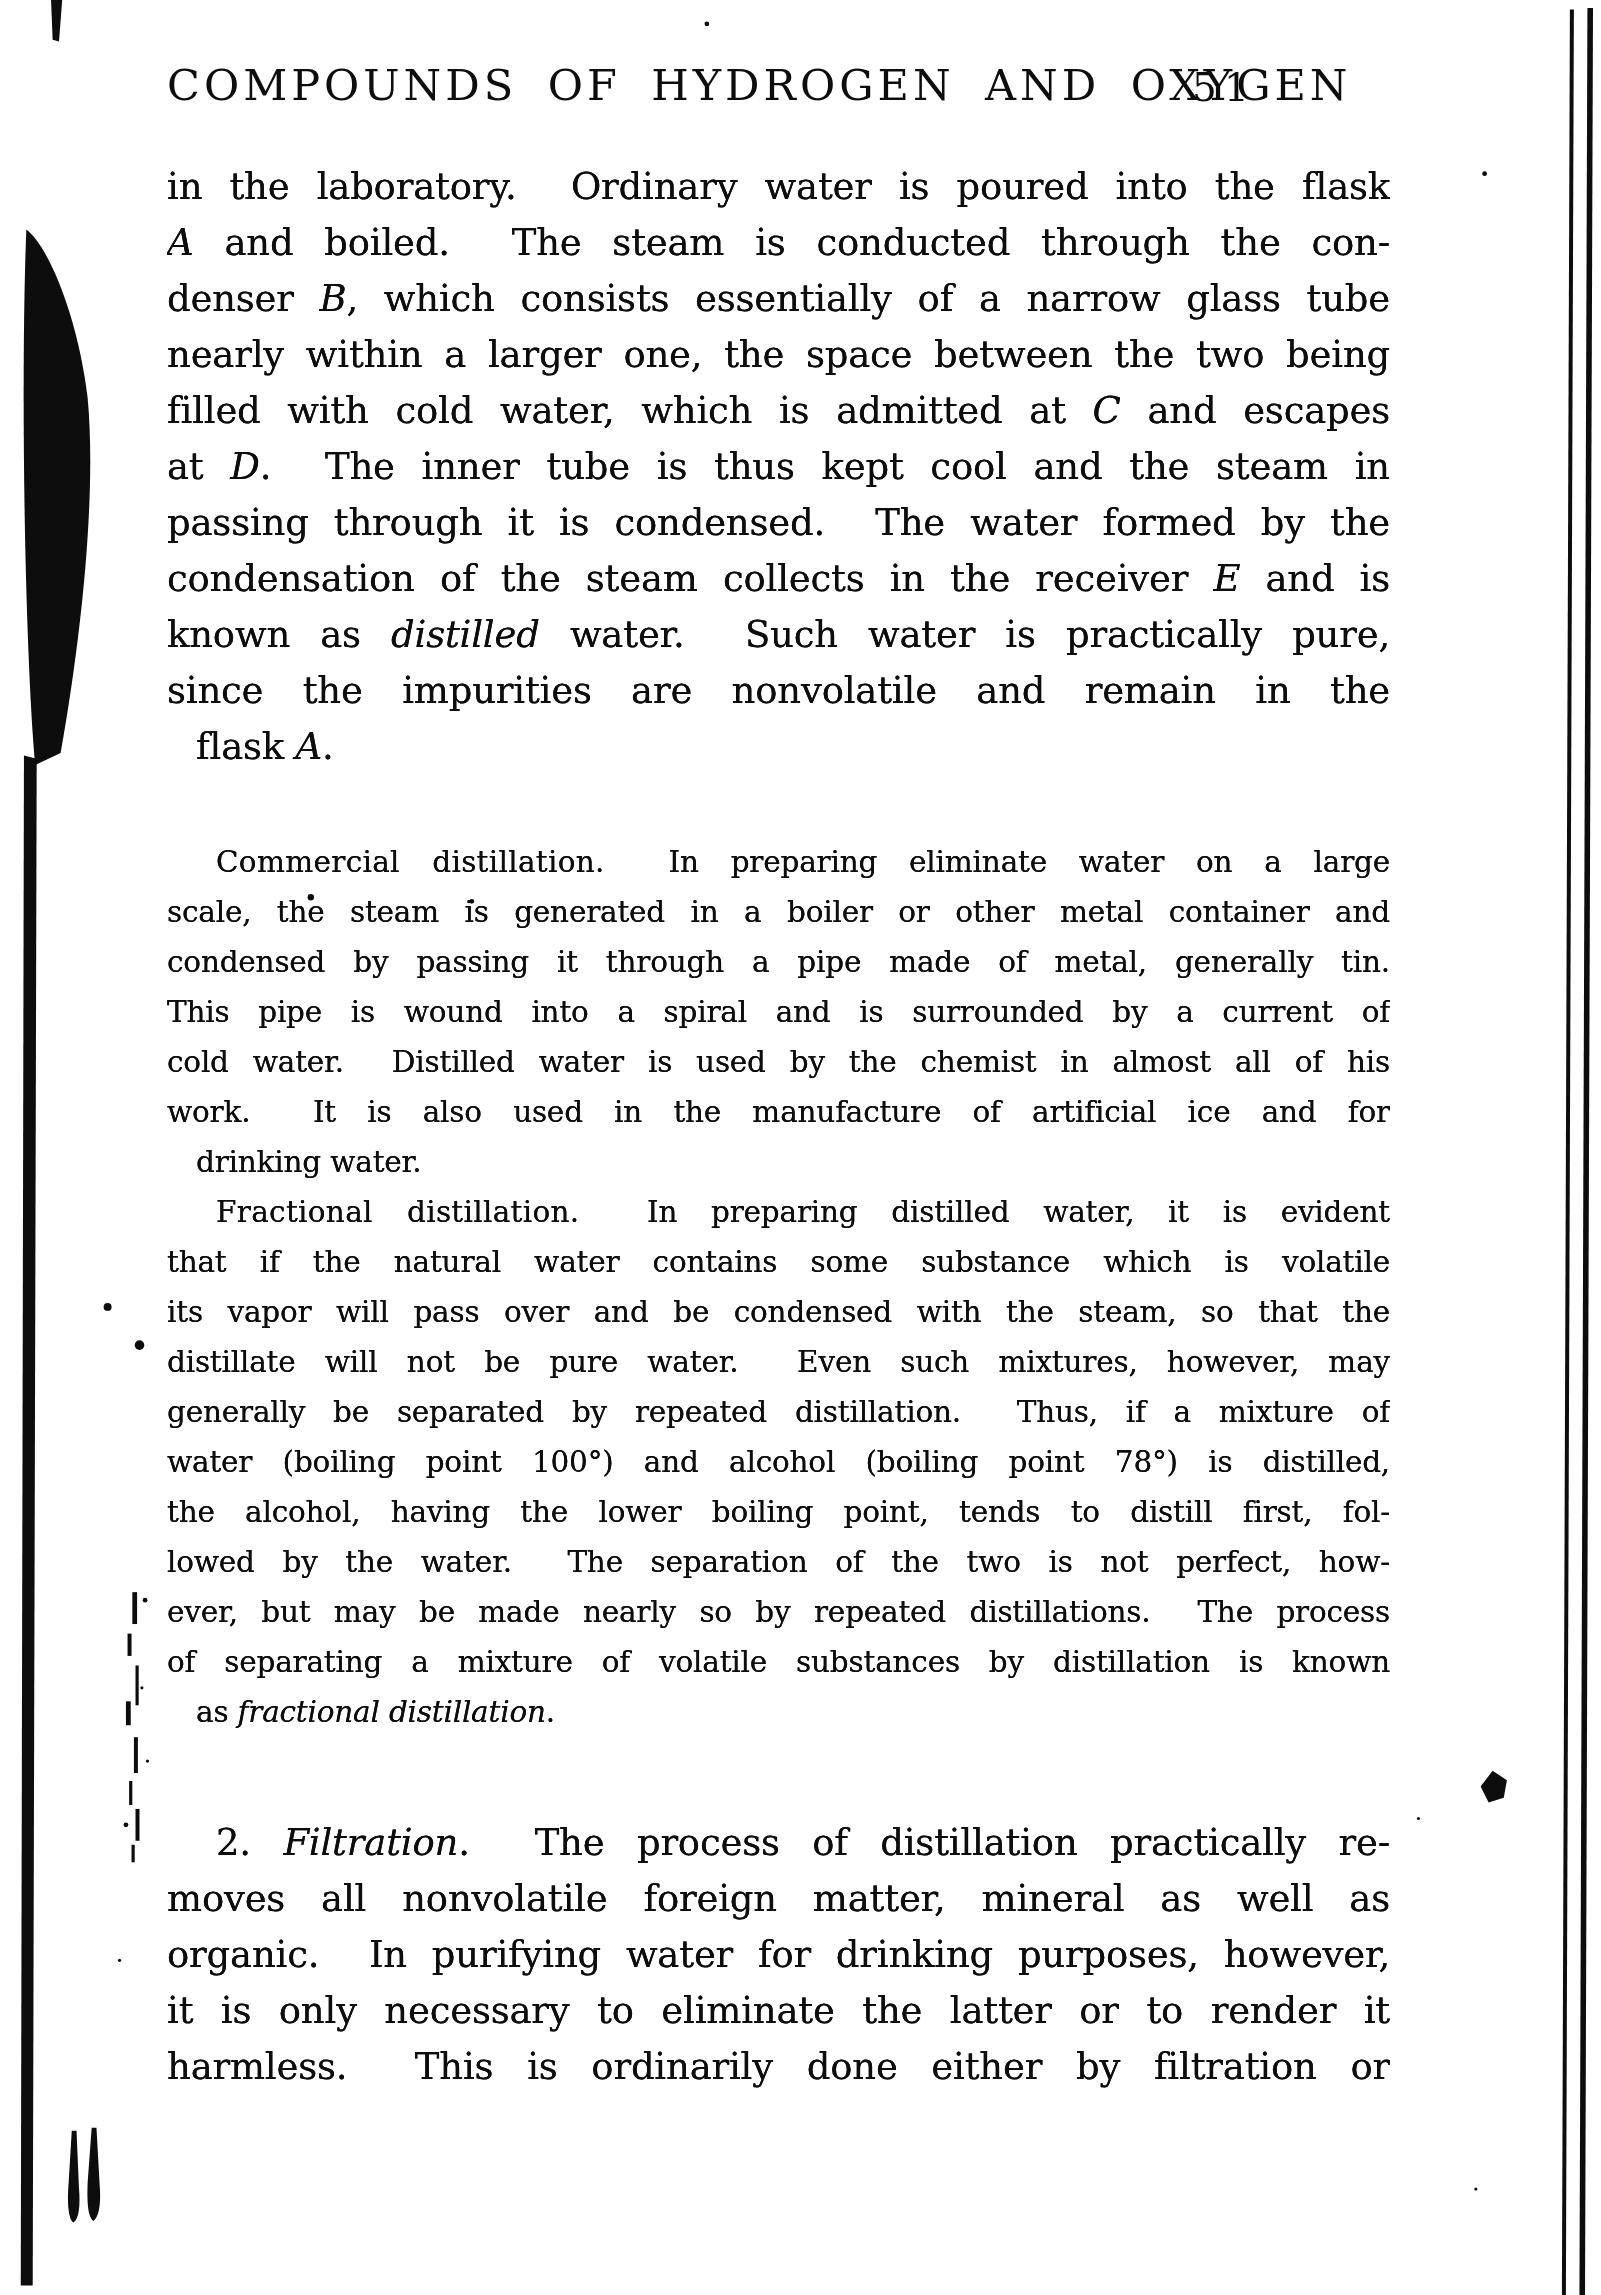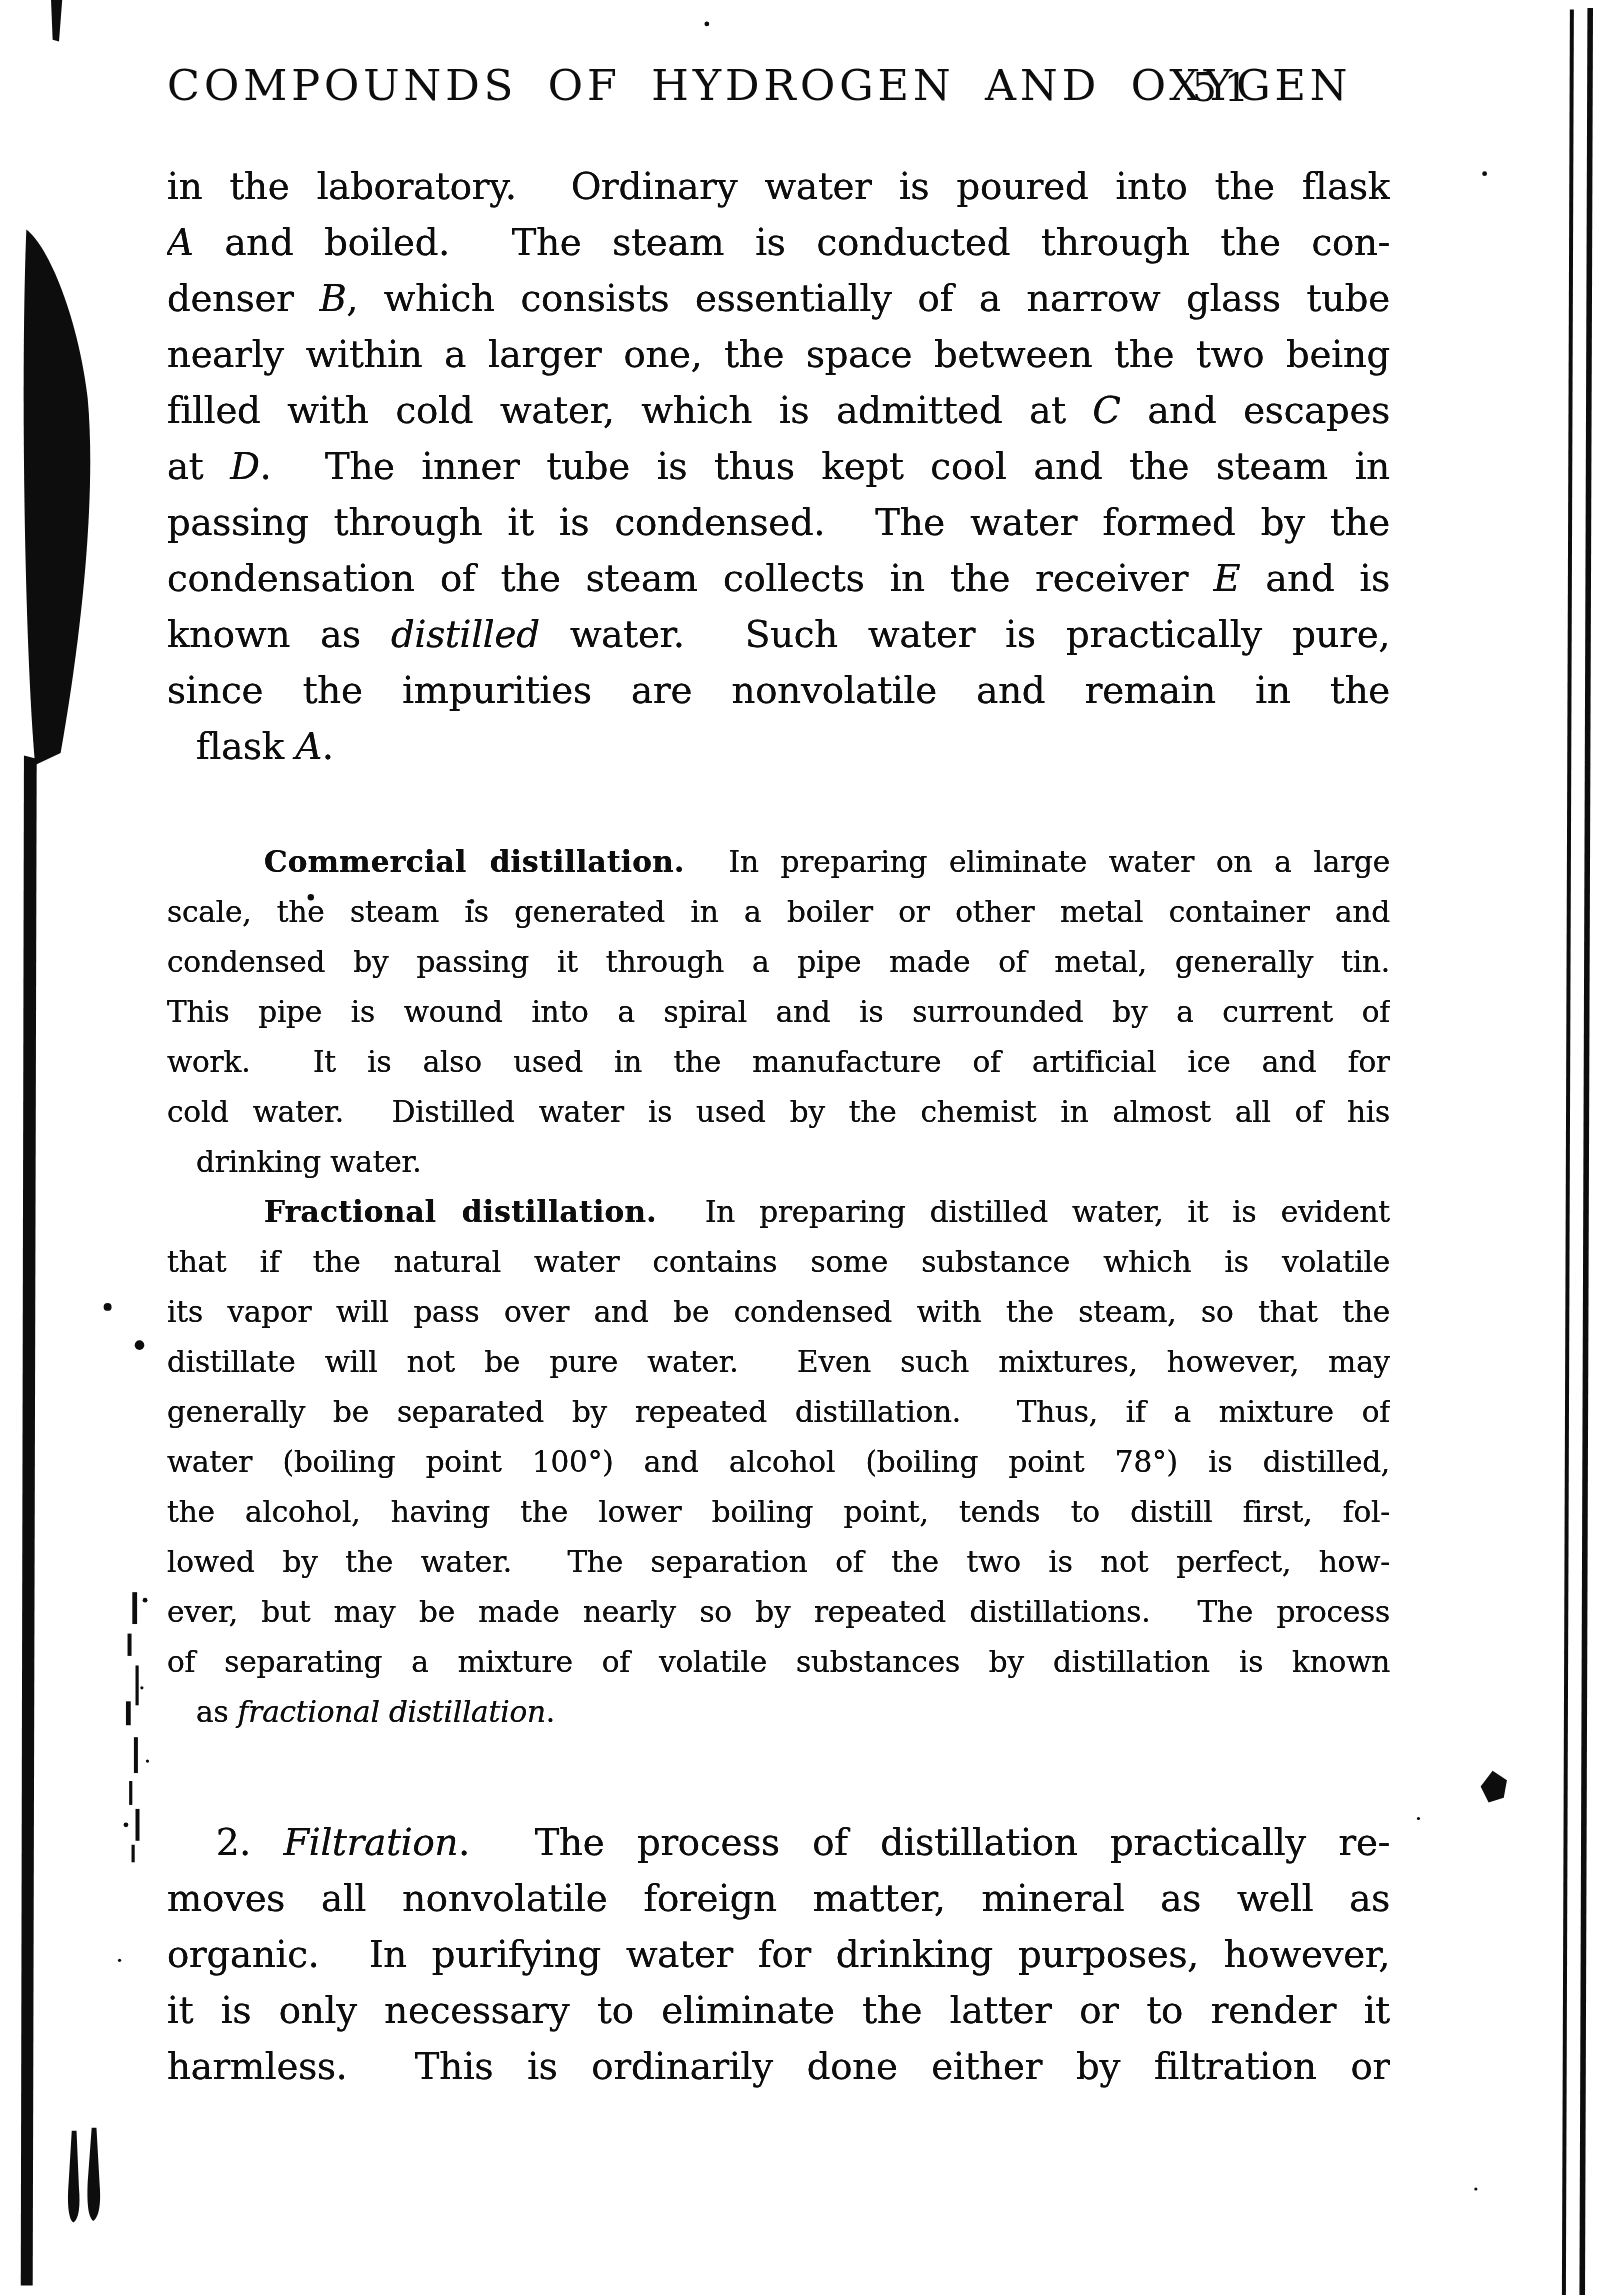--- a/index.html
+++ b/index.html
@@ -28,21 +28,21 @@
   .line{
     text-align:justify;text-align-last:justify;
     white-space:pre-wrap;overflow:hidden;
     letter-spacing:-0.2px;
   }
   .pl .line{height:56px;}
   .ps .line{height:50px;}
   .line.last{text-align-last:left;margin-left:29px;}
   .line.indent{text-indent:49px;}
   .it{font-style:italic;}
-  .bd{font-weight:bold;letter-spacing:0.3px;margin-left:48px;}
+  .bd{font-weight:normal;letter-spacing:0.3px;}
   .artifacts{position:absolute;left:0;top:0;z-index:3;pointer-events:none;}
 </style>
 </head>
 <body>
 
 <svg class="artifacts" width="1601" height="2295" viewBox="0 0 2009 2880" aria-hidden="true">
   <g fill="#0d0d0d" stroke="none">
 
     <path d="M64,0 L78,0 L74,52 L66,50 Z"></path>
 
@@ -108,22 +108,22 @@
         <div class="line"><span>condensation of the steam collects in the receiver </span><span class="it">E</span><span> and is</span></div>
         <div class="line"><span>known as </span><span class="it">distilled</span><span> water.  Such water is practically pure,</span></div>
         <div class="line"><span>since the impurities are nonvolatile and remain in the</span></div>
         <div class="line last"><span>flask </span><span class="it">A</span><span>.</span></div>
       </div>
       <div class="para ps" id="p-1">
         <div class="line indent"><span class="bd">Commercial distillation.</span><span>  In preparing eliminate water on a large</span></div>
         <div class="line"><span>scale, the steam is generated in a boiler or other metal container and</span></div>
         <div class="line"><span>condensed by passing it through a pipe made of metal, generally tin.</span></div>
         <div class="line"><span>This pipe is wound into a spiral and is surrounded by a current of</span></div>
+        <div class="line"><span>cold water.  Distilled water is used by the chemist in almost all of his</span></div>
         <div class="line"><span>work.  It is also used in the manufacture of artificial ice and for</span></div>
-        <div class="line"><span>cold water.  Distilled water is used by the chemist in almost all of his</span></div>
         <div class="line last"><span>drinking water.</span></div>
       </div>
       <div class="para ps" id="p-2">
         <div class="line indent"><span class="bd">Fractional distillation.</span><span>  In preparing distilled water, it is evident</span></div>
         <div class="line"><span>that if the natural water contains some substance which is volatile</span></div>
         <div class="line"><span>its vapor will pass over and be condensed with the steam, so that the</span></div>
         <div class="line"><span>distillate will not be pure water.  Even such mixtures, however, may</span></div>
         <div class="line"><span>generally be separated by repeated distillation.  Thus, if a mixture of</span></div>
         <div class="line"><span>water (boiling point 100°) and alcohol (boiling point 78°) is distilled,</span></div>
         <div class="line"><span>the alcohol, having the lower boiling point, tends to distill first, fol-</span></div>

